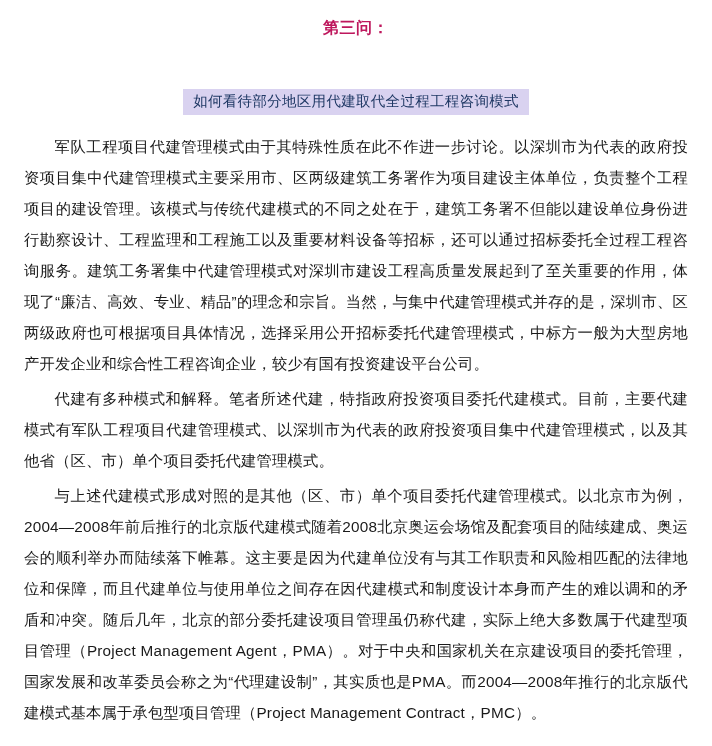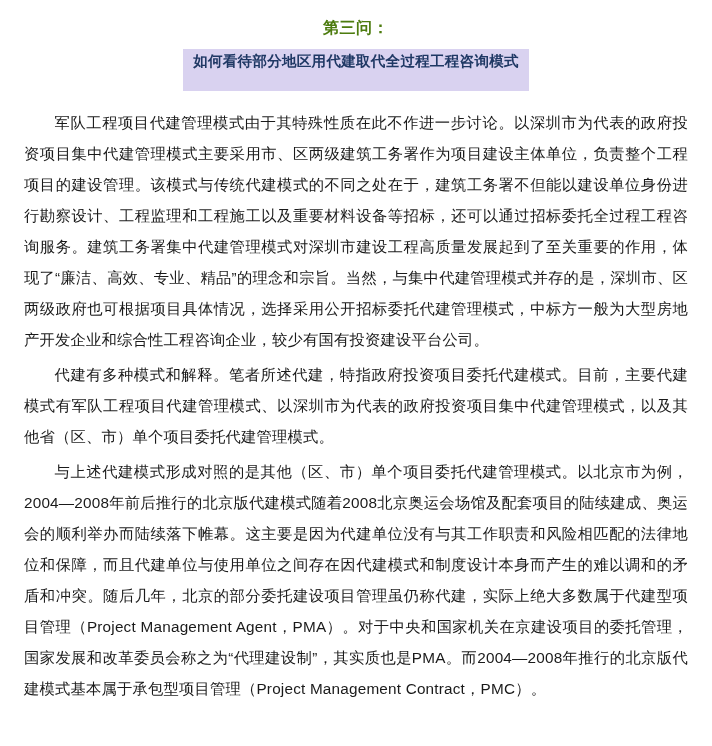--- a/index.html
+++ b/index.html
@@ -18,36 +18,37 @@
     width: 712px;
     height: 746px;
     box-sizing: border-box;
     padding: 12px 24px 0 24px;
     position: relative;
   }
   .doc-title {
     text-align: center;
     font-size: 16px;
     font-weight: bold;
-    color: #4d7c0f;
+    color: #be185d;
     margin: 6px 0 10px 0;
     letter-spacing: 0.5px;
   }
   .subtitle-wrap {
     text-align: center;
     margin: 0 0 16px 0;
   }
   .subtitle {
     display: inline-block;
     font-size: 14.5px;
-    font-weight: bold;
+    font-weight: normal;
     color: #1f3864;
     background: #d9d2f0;
-    padding: 3px 10px 20px 10px;
+    padding: 3px 10px 4px 10px;
     letter-spacing: 0.3px;
+    margin-top: 40px;
   }
   .body-text p {
     margin: 0 0 4px 0;
     font-size: 15.3px;
     line-height: 31px;
     color: #1a1a1a;
     text-align: justify;
     text-justify: inter-ideograph;
     text-indent: 2em;
     letter-spacing: 0.2px;

